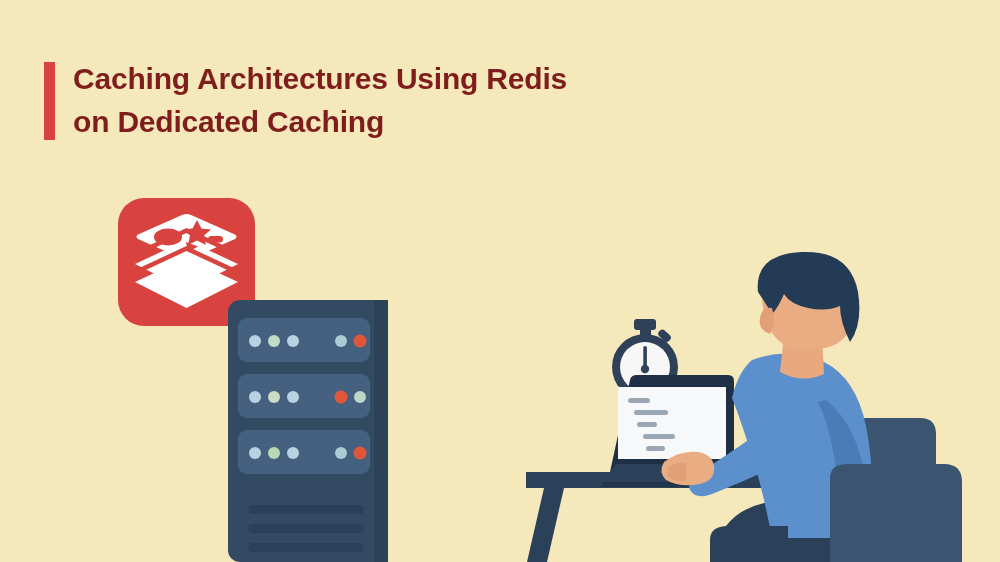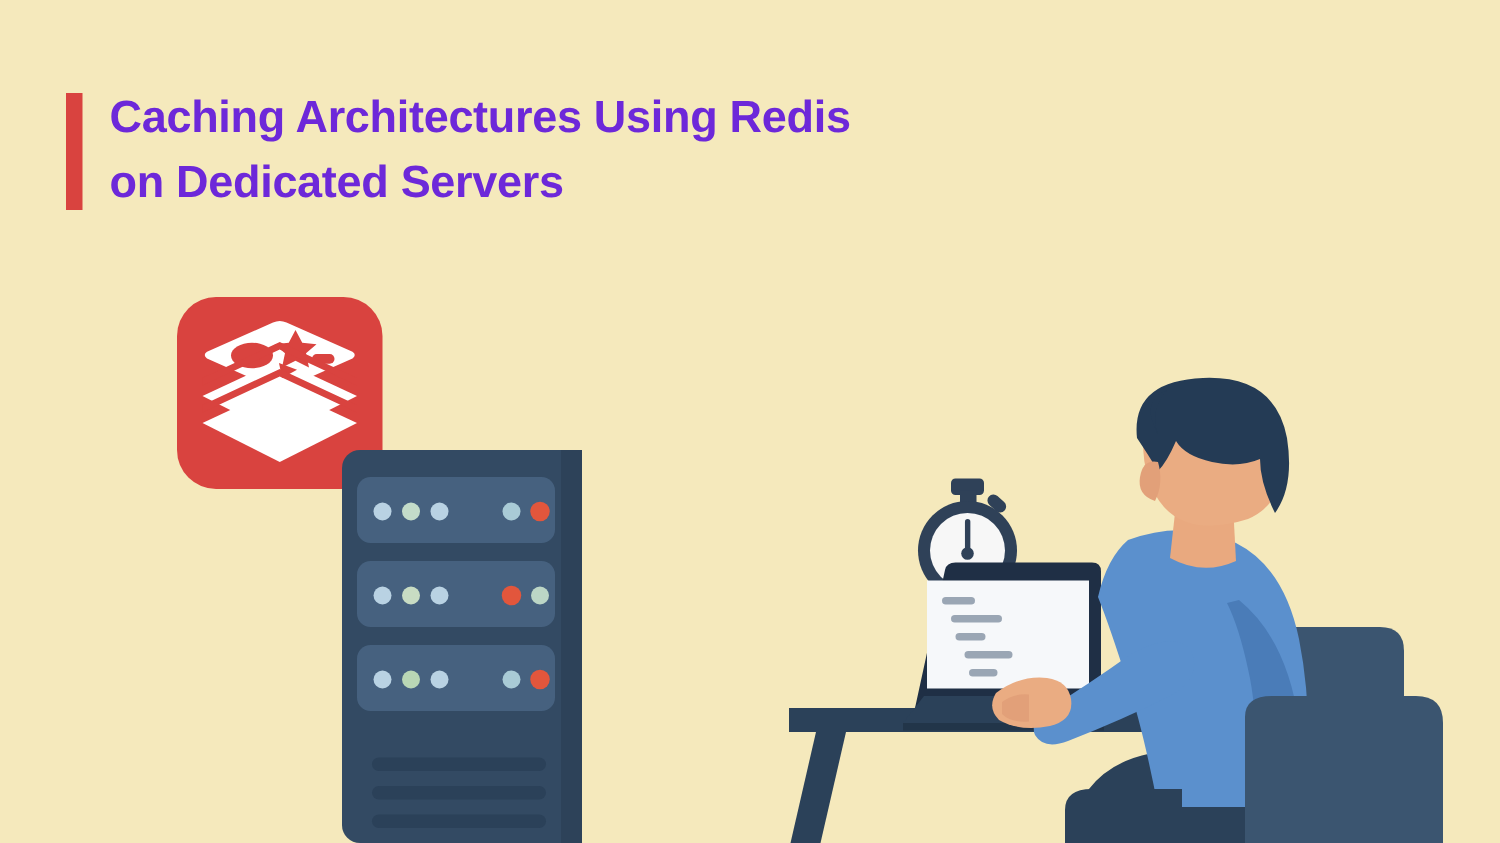--- a/index.html
+++ b/index.html
@@ -29,21 +29,21 @@
   }
   #title-accent-bar {
     width: 11px;
     height: 78px;
     background: #d9433f;
     flex: 0 0 auto;
     margin-top: 4px;
   }
   #title-text {
     margin-left: 18px;
-    color: #6d28d9;
+    color: #7f1d1d;
     font-size: 30px;
     font-weight: bold;
     line-height: 1.42;
     letter-spacing: -0.2px;
     white-space: nowrap;
   }
   .title-line { display: block; }
   
   #redis-tile {
     position: absolute;
@@ -72,21 +72,21 @@
 </style>
 </head>
 <body>
 
 <div id="banner">
 
   <div id="title-block">
     <div id="title-accent-bar"></div>
     <div id="title-text">
       <span class="title-line">Caching Architectures Using Redis</span>
-      <span class="title-line">on Dedicated Servers</span>
+      <span class="title-line">on Dedicated Caching</span>
     </div>
   </div>
 
   <div id="redis-tile">
     <svg width="137" height="128" viewBox="0 0 137 128">
       <rect x="0" y="0" width="137" height="128" rx="26" ry="26" fill="#d9433f"></rect>
       <g fill="#ffffff">
 
         <path d="M17 84 L68.5 60 L120 84 L68.5 110 Z"></path>
 

